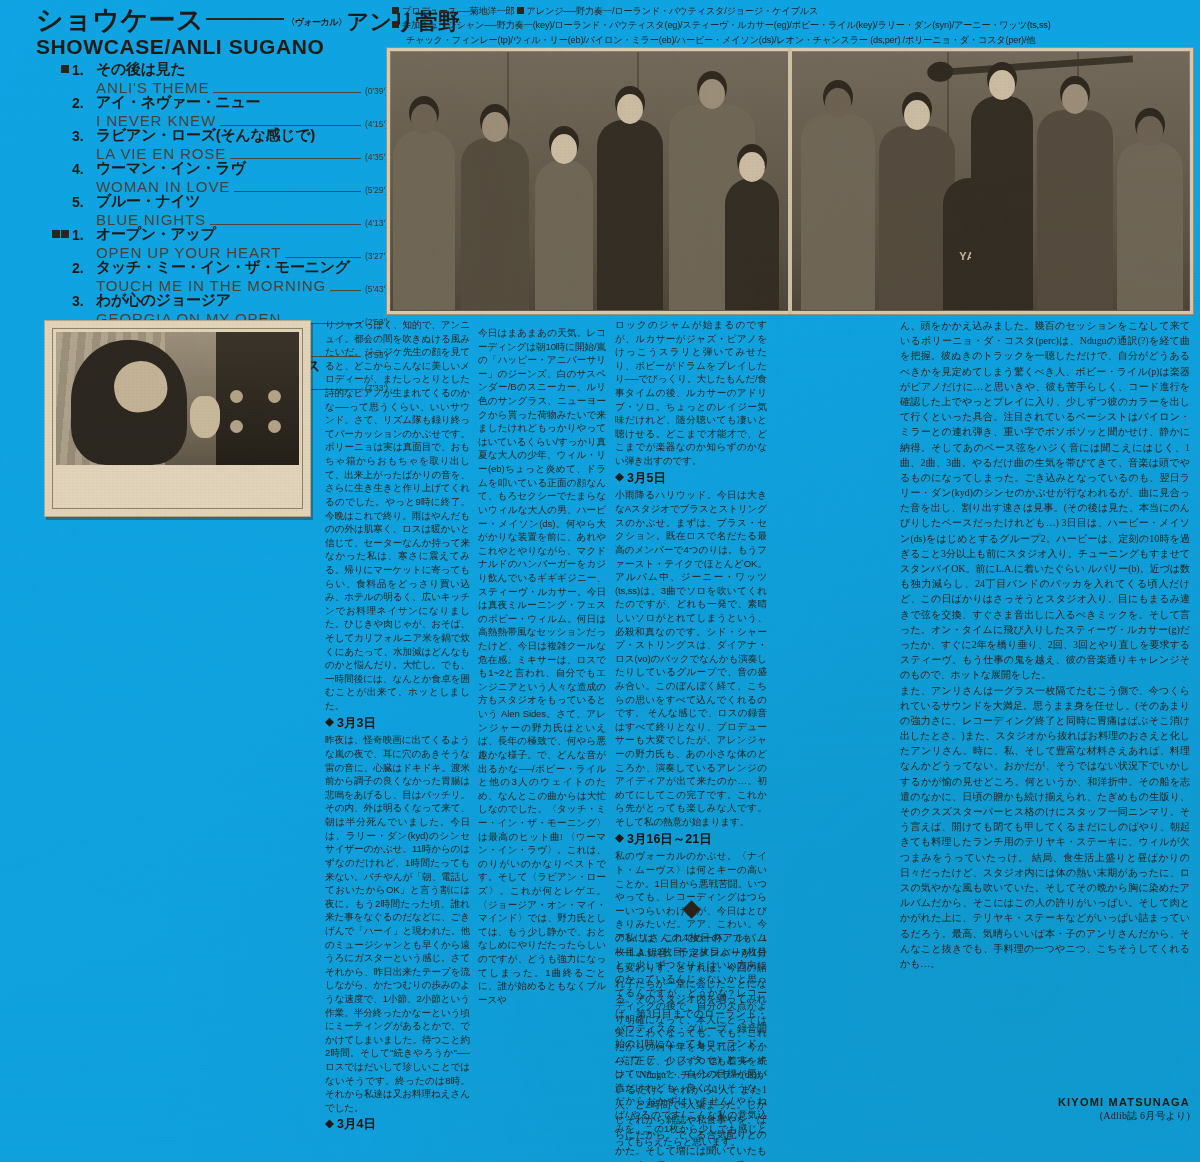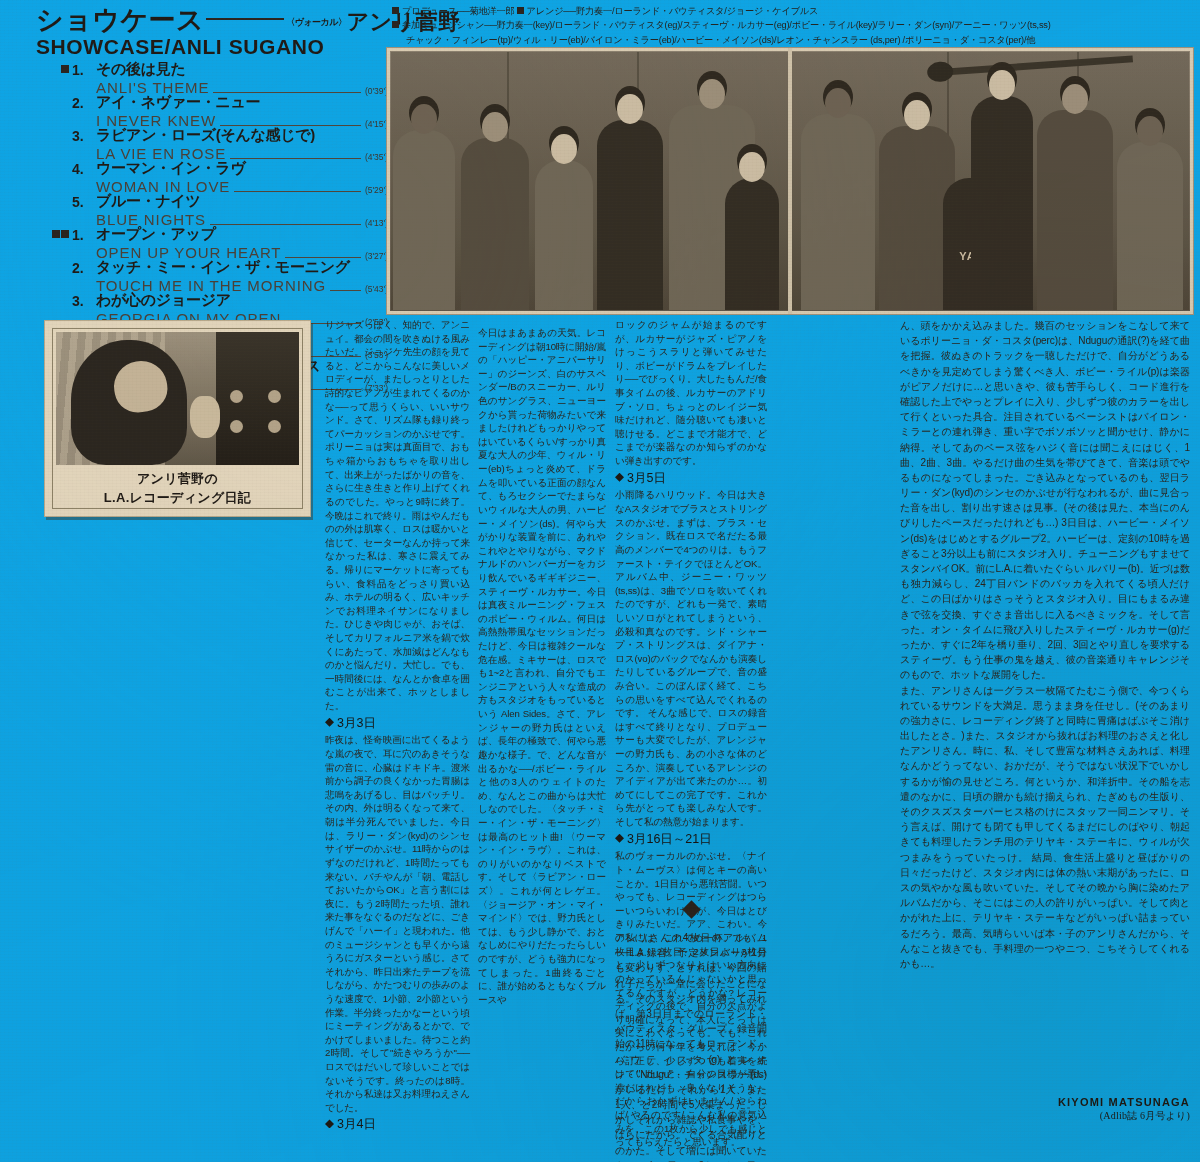--- a/index.html
+++ b/index.html
@@ -212,28 +212,28 @@
     text-align: justify;
   }
   .col p { margin: 0; }
   .gothic {
     font-size: 9.6px;
     line-height: 1.42;
     letter-spacing: -.15px;
     font-weight: 400;
   }
   .mincho {
-    font-family: Liberation Sans, sans-serif;
+    font-family: Liberation Serif, serif;
     font-size: 10px;
     line-height: 1.52;
     letter-spacing: -.1px;
   }
   .datehead {
     font-size: 12.5px;
-    font-weight: 400;
+    font-weight: 700;
     color: #161310;
     letter-spacing: 0px;
     margin: 2px 0 1px 0;
   }
   .diamond {
     display:inline-block; width:9px; height:9px; background:#1d1914;
     margin-right:3px; vertical-align:0px;
     clip-path: polygon(50% 0,100% 50%,50% 100%,0 50%);
   }
   .byline {
@@ -429,24 +429,20 @@
       <div class="gear">
         <span class="knob" style="left:14px;top:58px;"></span>
         <span class="knob" style="left:52px;top:58px;"></span>
         <span class="knob" style="left:14px;top:88px;"></span>
         <span class="knob" style="left:52px;top:88px;"></span>
       </div>
       <div class="hair"></div>
       <div class="face"></div>
       <div class="hand"></div>
     </div>
-    <div class="portrait-cap">
-      <div>アンリ菅野の</div>
-      <div>L.A.レコーディング日記</div>
-    </div>
   </div>
 
   <div class="col gothic" style="left:325px; top:318px; width:145px; height:820px;">
     <p>りジャズっぽく、知的で、アンニュイ。都会の間を吹きぬける風みたいだ。ジョジケ先生の顔を見てると、どこからこんなに美しいメロディーが、またしっとりとした詩的なピアノが生まれてくるのかな──って思うくらい、いいサウンド。さて、リズム隊も録り終ってパーカッションのかぶせです。ポリーニョは実は真面目で、おもちゃ箱からおもちゃを取り出して、出来上がったばかりの音を、さらに生き生きと作り上げてくれるのでした。やっと9時に終了。今晩はこれで終り。雨はやんだものの外は肌寒く、ロスは暖かいと信じて、セーターなんか持って来なかった私は、寒さに震えてみる。帰りにマーケットに寄ってもらい、食料品をどっさり買い込み、ホテルの明るく、広いキッチンでお料理ネイサンになりました。ひじきや肉じゃが、おそば、そしてカリフォルニア米を鍋で炊くにあたって、水加減はどんなものかと悩んだり。大忙し。でも、一時間後には、なんとか食卓を囲むことが出来て、ホッとしました。</p>
     <div class="datehead"><span class="diamond"></span><span>3月3日</span></div>
     <p>昨夜は、怪奇映画に出てくるような嵐の夜で、耳に穴のあきそうな雷の音に、心臓はドキドキ。渡米前から調子の良くなかった胃腸は悲鳴をあげるし、目はパッチリ。その内、外は明るくなって来て、朝は半分死んでいました。今日は、ラリー・ダン(kyd)のシンセサイザーのかぶせ。11時からのはずなのだけれど、1時間たっても来ない。バチやんが「朝、電話しておいたからOK」と言う割には夜に。もう2時間たった頃、誰れ来た事をなぐるのだなどに、ごきげんで「ハーイ」と現われた。他のミュージシャンとも早くから遠うろにガスターという感じ。さてそれから、昨日出来たテープを流しながら、かたつむりの歩みのような速度で、1小節、2小節という作業。半分終ったかなーという頃にミーティングがあるとかで、でかけてしまいました。待つこと約2時間。そして"続きやろうか"──ロスではだいして珍しいことではないそうです。終ったのは8時。それから私達は又お料理ねえさんでした。</p>
     <div class="datehead"><span class="diamond"></span><span>3月4日</span></div>
   </div>
 
   <div class="col gothic" style="left:478px; top:326px; width:128px; height:820px;">

